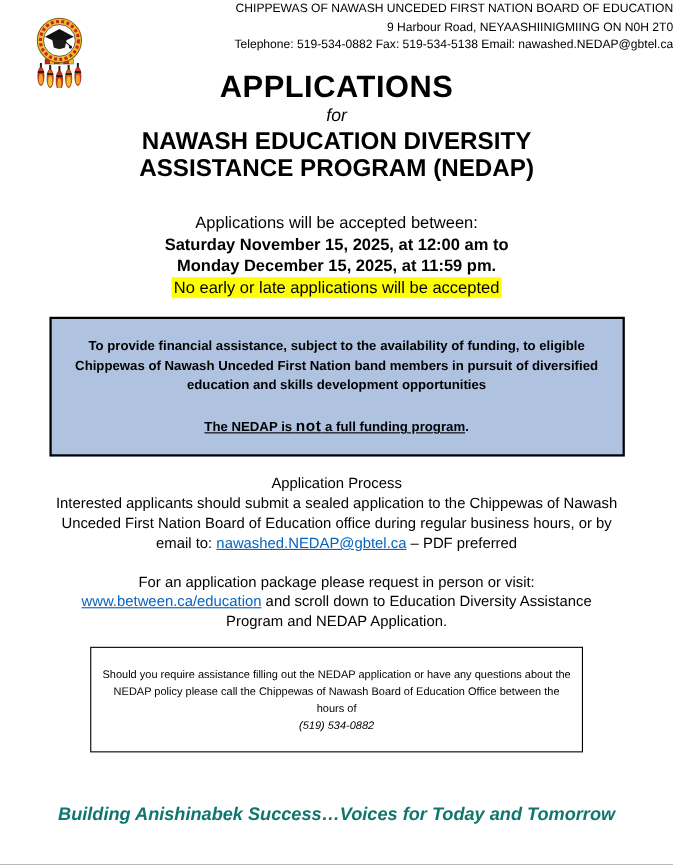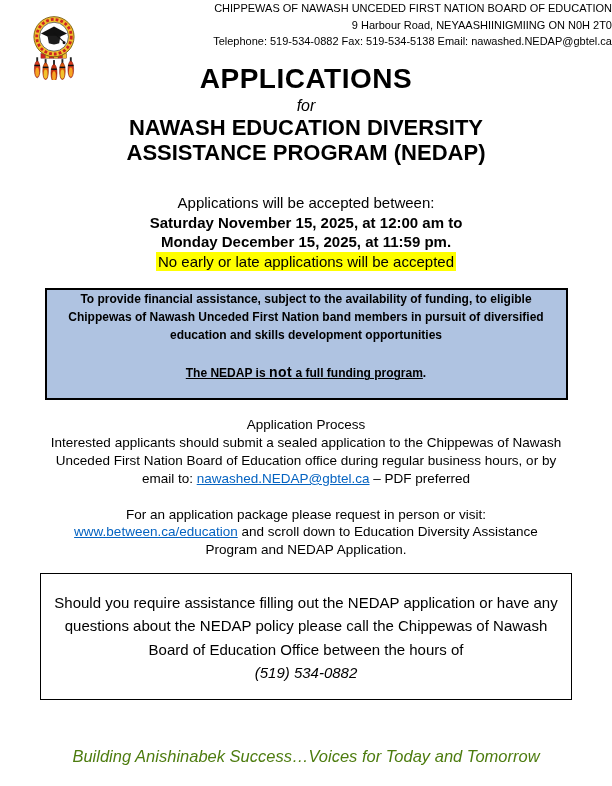--- a/index.html
+++ b/index.html
@@ -25,44 +25,44 @@
   .t3 { font-size: 22px; font-weight: bold; line-height: 1.18; }
   
   .dates { text-align: center; margin-top: 27px; font-size: 15px; line-height: 1.3; }
   .dates .b { font-weight: bold; }
   .hl { display: inline-block; padding: 0 2px; }
   
   .purpose-box {
     width: 523px;
     margin: 17px auto 0 auto;
     border: 2px solid #000;
-    padding: 0 14px 15px 14px;
+    padding: 15px 14px 15px 14px;
     text-align: center;
     font-weight: bold;
     font-size: 12px;
     line-height: 1.5;
   }
   .purpose-box p.body { max-width: 496px; margin: 0 auto; }
   .purpose-box .emph { margin-top: 18px; }
   .purpose-box .u { text-decoration: underline; }
   .purpose-box .not { font-size: 14px; font-weight: 600; letter-spacing: 0.5px; text-align: right; }
   
   .process { text-align: center; margin-top: 16px; font-size: 13.5px; line-height: 1.32; }
   .process p { max-width: 528px; margin: 0 auto; }
   .package { text-align: center; margin-top: 18px; font-size: 13.5px; line-height: 1.32; }
   .package p { max-width: 505px; margin: 0 auto; }
   .link { text-decoration: underline; cursor: pointer; }
   
   .assist-box {
-    width: 532px;
+    width: 448px;
     margin: 14px auto 0 auto;
     border: 1px solid #000;
     padding: 17px 10px 15px 10px;
     text-align: center;
-    font-size: 15px;
+    font-size: 10px;
     line-height: 1.55;
   }
   .assist-box p.body { max-width: 505px; margin: 0 auto; }
   .assist-box .phone { font-style: italic; }
   
   .flyer-footer { text-align: center; margin-top: 47px; font-size: 16.5px; font-style: italic; }
 </style>
 </head>
 <body>
 
@@ -159,16 +159,16 @@
     <div>For an application package please request in person or visit:</div>
     <p><a class="link" style="color: rgb(5, 99, 193);">www.between.ca/education</a><span> and scroll down to Education Diversity Assistance Program and NEDAP Application.</span></p>
   </section>
 
   <section class="assist-box">
     <p class="body">Should you require assistance filling out the NEDAP application or have any questions about the NEDAP policy please call the Chippewas of Nawash Board of Education Office between the hours of</p>
     <div class="phone">(519) 534-0882</div>
   </section>
 
   <footer class="flyer-footer">
-    <div style="color: #4d7c0f;">Building Anishinabek Success…Voices for Today and Tomorrow</div>
+    <div style="color: #0f766e; font-weight: bold;">Building Anishinabek Success…Voices for Today and Tomorrow</div>
   </footer>
 
 </div>
 
 </body></html>

